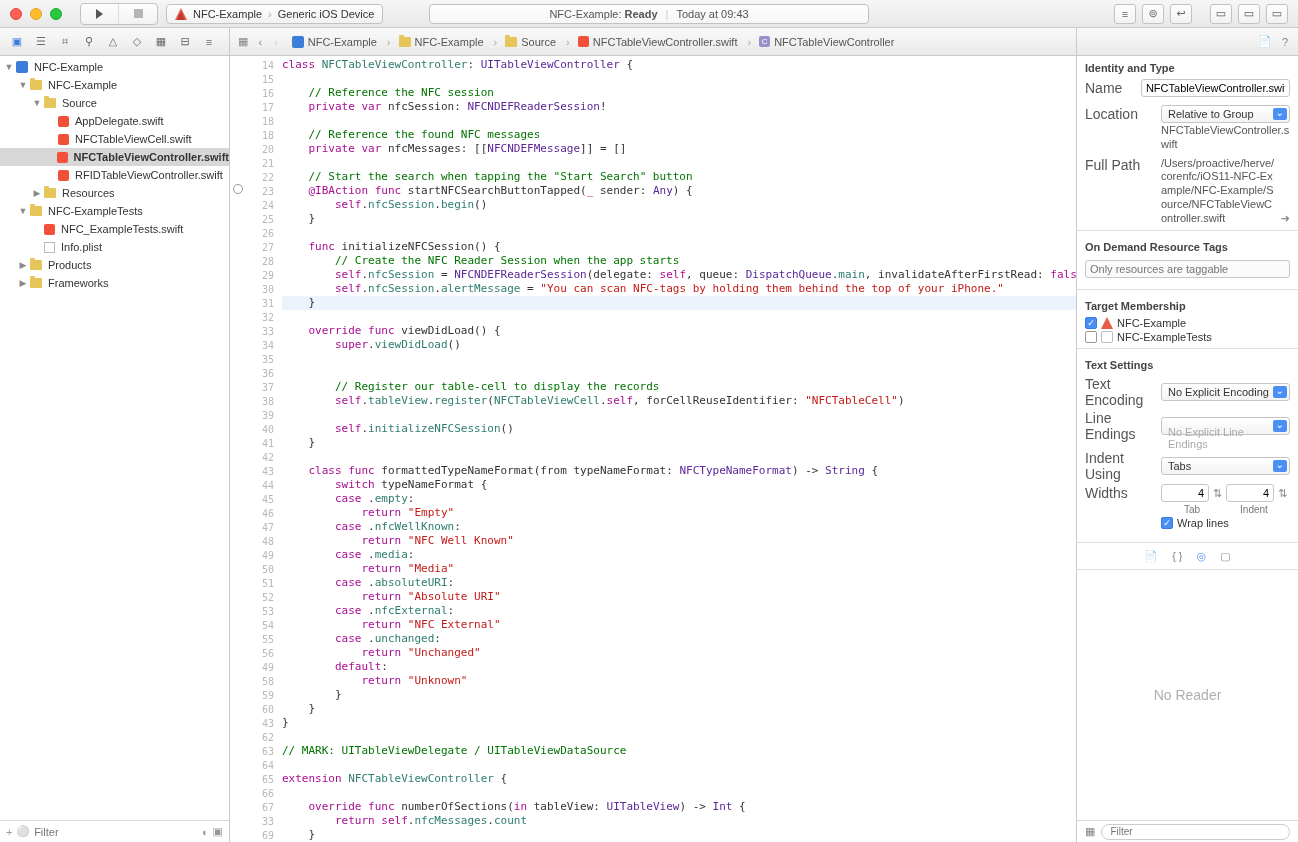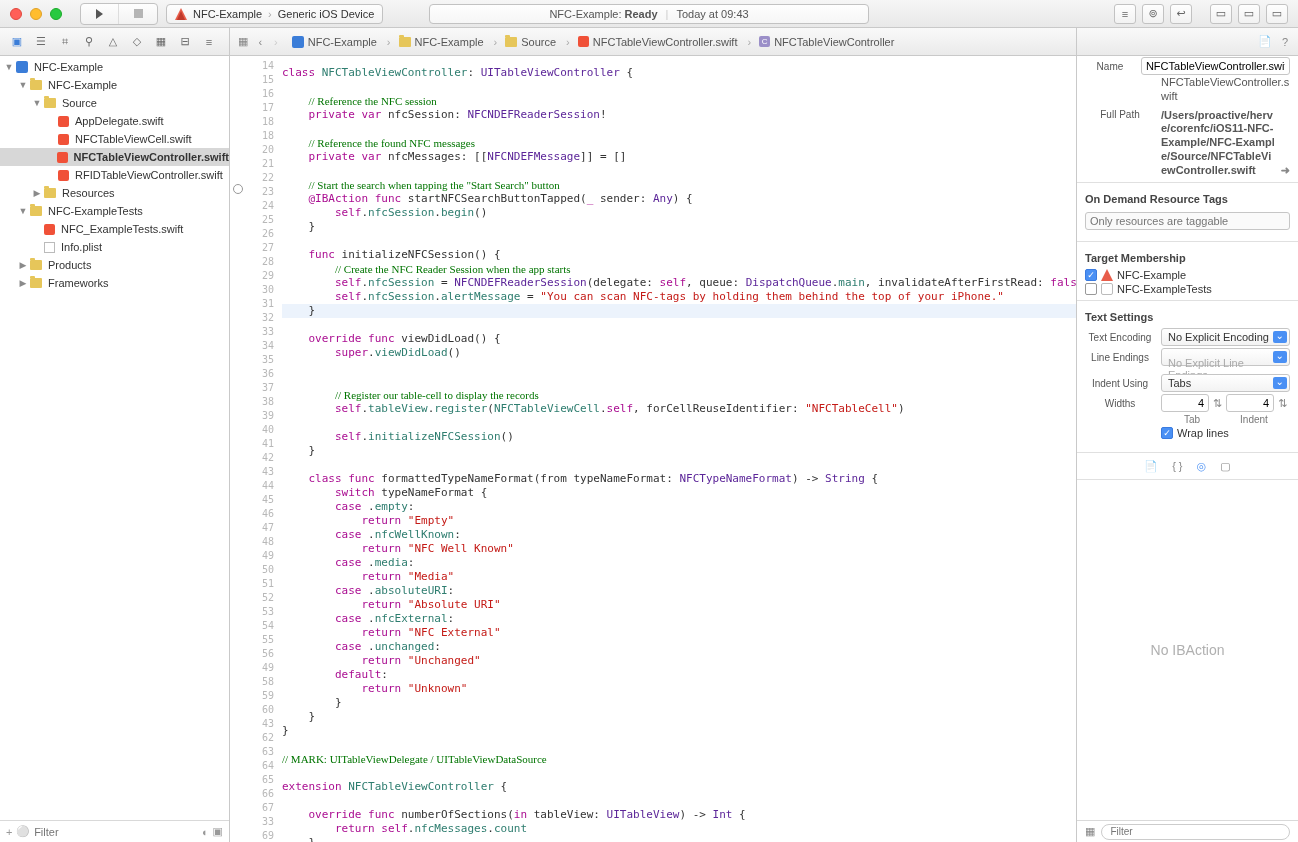--- a/index.html
+++ b/index.html
@@ -135,48 +135,48 @@
   width: 34px; background: #fff;
   color: #b8b8b8; font: 10px/16px Menlo, Monaco, monospace; text-align:right;
   padding: 2px 6px 2px 2px;
 }
 .gutter div { height: 14px; }
 .flag-col { width: 16px; }
 .flag-col .flag { height:14px; display:flex; align-items:center; justify-content:center;}
 .ibaction-dot { width:10px; height:10px; border:1px solid #999; border-radius:50%; }
 .code {
   flex:1; font: 11px/14px Menlo, Monaco, monospace;
-  white-space: pre; padding: 10px 0 2px 2px;
+  white-space: pre; padding: 2px 0 2px 2px;
   overflow: hidden;
 }
 .code .line { height: 14px; }
 .code .line.cursor { background: #ecf3fc; }
 .kw   { color: #aa0d91; }  
 .type { color: #5c2699; }  
 .usr  { color: #2e7d6f; }  
 .str  { color: #c41a16; }  
-.cmt  { color: #007400; font-family: Liberation Serif, serif; }  
+.cmt  { color: #007400; }  
 .attr { color: #aa0d91; }  
 .fn   { color: #2e7d6f; margin-top: 40px; }
 
 
 .inspector {
   width: 222px;
   background: #fff;
   border-left: 1px solid #c9c9c9;
   display: flex; flex-direction: column;
   font-size: 11px;
 }
 .insp-section-title {
   font-weight: 600; color: #444; padding: 6px 8px 4px 8px;
   background:#fff;
 }
 .insp-row { display:flex; align-items: center; padding: 1px 8px; }
-.insp-label { width: 70px; text-align: center; color:#555; margin-right: 6px; font-size: 10px;}
-.insp-field { flex: 1; font-weight: bold; }
+.insp-label { width: 70px; text-align: left; color:#555; margin-right: 6px; font-size: 14px;}
+.insp-field { flex: 1; }
 .insp-input { width:100%; border:1px solid #c6c6c6; border-radius:3px; height:18px; padding:0 4px; font-size:11px; font-family:inherit; }
 .mac-select {
   flex:1; height: 18px; border: 1px solid #c6c6c6; border-radius: 3px;
   background: linear-gradient(#fff,#f3f3f3); position:relative;
   display:flex; align-items:center; padding: 0 18px 0 6px; font-size:11px;
 }
 .mac-select::after {
   content:""; position:absolute; right:2px; top:2px; bottom:2px; width:14px;
   background:#4a90f4; border-radius: 2px;
 }
@@ -482,24 +482,31 @@
         <div>65</div>
         <div>66</div>
         <div>67</div>
         <div>33</div>
         <div>69</div>
       </div>
     <div class="code" id="code"><div class="line"><span class="kw">class</span> <span class="usr">NFCTableViewController</span>: <span class="type">UITableViewController</span> {</div><div class="line"></div><div class="line">    <span class="cmt">// Reference the NFC session</span></div><div class="line">    <span class="kw">private</span> <span class="kw">var</span> nfcSession: <span class="type">NFCNDEFReaderSession</span>!</div><div class="line"></div><div class="line">    <span class="cmt">// Reference the found NFC messages</span></div><div class="line">    <span class="kw">private</span> <span class="kw">var</span> nfcMessages: [[<span class="type">NFCNDEFMessage</span>]] = []</div><div class="line"></div><div class="line">    <span class="cmt">// Start the search when tapping the "Start Search" button</span></div><div class="line">    <span class="attr">@IBAction</span> <span class="kw">func</span> startNFCSearchButtonTapped(<span class="kw">_</span> sender: <span class="type">Any</span>) {</div><div class="line">        <span class="kw">self</span>.<span class="usr">nfcSession</span>.<span class="fn">begin</span>()</div><div class="line">    }</div><div class="line"></div><div class="line">    <span class="kw">func</span> initializeNFCSession() {</div><div class="line">        <span class="cmt">// Create the NFC Reader Session when the app starts</span></div><div class="line">        <span class="kw">self</span>.<span class="usr">nfcSession</span> = <span class="type">NFCNDEFReaderSession</span>(delegate: <span class="kw">self</span>, queue: <span class="type">DispatchQueue</span>.<span class="usr">main</span>, invalidateAfterFirstRead: <span class="kw">false</span>)</div><div class="line">        <span class="kw">self</span>.<span class="usr">nfcSession</span>.<span class="usr">alertMessage</span> = <span class="str">"You can scan NFC-tags by holding them behind the top of your iPhone."</span></div><div class="line cursor">    }</div><div class="line"></div><div class="line">    <span class="kw">override</span> <span class="kw">func</span> viewDidLoad() {</div><div class="line">        <span class="kw">super</span>.<span class="fn">viewDidLoad</span>()</div><div class="line"></div><div class="line"></div><div class="line">        <span class="cmt">// Register our table-cell to display the records</span></div><div class="line">        <span class="kw">self</span>.<span class="usr">tableView</span>.<span class="fn">register</span>(<span class="usr">NFCTableViewCell</span>.<span class="kw">self</span>, forCellReuseIdentifier: <span class="str">"NFCTableCell"</span>)</div><div class="line"></div><div class="line">        <span class="kw">self</span>.<span class="fn">initializeNFCSession</span>()</div><div class="line">    }</div><div class="line"></div><div class="line">    <span class="kw">class</span> <span class="kw">func</span> formattedTypeNameFormat(from typeNameFormat: <span class="type">NFCTypeNameFormat</span>) -&gt; <span class="type">String</span> {</div><div class="line">        <span class="kw">switch</span> typeNameFormat {</div><div class="line">        <span class="kw">case</span> .<span class="usr">empty</span>:</div><div class="line">            <span class="kw">return</span> <span class="str">"Empty"</span></div><div class="line">        <span class="kw">case</span> .<span class="usr">nfcWellKnown</span>:</div><div class="line">            <span class="kw">return</span> <span class="str">"NFC Well Known"</span></div><div class="line">        <span class="kw">case</span> .<span class="usr">media</span>:</div><div class="line">            <span class="kw">return</span> <span class="str">"Media"</span></div><div class="line">        <span class="kw">case</span> .<span class="usr">absoluteURI</span>:</div><div class="line">            <span class="kw">return</span> <span class="str">"Absolute URI"</span></div><div class="line">        <span class="kw">case</span> .<span class="usr">nfcExternal</span>:</div><div class="line">            <span class="kw">return</span> <span class="str">"NFC External"</span></div><div class="line">        <span class="kw">case</span> .<span class="usr">unchanged</span>:</div><div class="line">            <span class="kw">return</span> <span class="str">"Unchanged"</span></div><div class="line">        <span class="kw">default</span>:</div><div class="line">            <span class="kw">return</span> <span class="str">"Unknown"</span></div><div class="line">        }</div><div class="line">    }</div><div class="line">}</div><div class="line"></div><div class="line"><span class="cmt">// MARK: UITableViewDelegate / UITableViewDataSource</span></div><div class="line"></div><div class="line"><span class="kw">extension</span> <span class="usr">NFCTableViewController</span> {</div><div class="line"></div><div class="line">    <span class="kw">override</span> <span class="kw">func</span> numberOfSections(<span class="kw">in</span> tableView: <span class="type">UITableView</span>) -&gt; <span class="type">Int</span> {</div><div class="line">        <span class="kw">return</span> <span class="kw">self</span>.<span class="usr">nfcMessages</span>.<span class="usr">count</span></div><div class="line">    }</div></div>
   </div>
 
   <div class="inspector">
+    <div class="insp-section-title">Identity and Type</div>
 
     <div class="insp-row">
       <div class="insp-label">Name</div>
       <input class="insp-input" value="NFCTableViewController.swift" style="">
+    </div>
+    <div class="insp-row" style="margin-top:6px">
+      <div class="insp-label">Location</div>
+      <div class="mac-select">
+          <span>Relative to Group</span>
+        </div>
     </div>
     <div class="insp-text">NFCTableViewController.swift</div>
     <div class="insp-row" style="align-items:flex-start; margin-top:4px">
       <div class="insp-label">Full Path</div>
       <div class="insp-field" style="color:#555; word-break:break-all; line-height:1.25; padding-right:14px; position:relative;">
         <span>/Users/proactive/herve/corenfc/iOS11-NFC-Example/NFC-Example/Source/NFCTableViewController.swift</span>
         <span style="position:absolute; right:0; bottom:0; color:#888;">➜</span>
       </div>
     </div>
 
@@ -564,19 +571,19 @@
       <span>Wrap lines</span>
     </div>
 
     <div style="flex:0 0 12px"></div>
     <div class="insp-tool-row">
       <span>📄</span>
       <span>{ }</span>
       <span class="act">◎</span>
       <span>▢</span>
     </div>
-    <div class="nomatch">No IBAction</div>
+    <div class="nomatch">No Reader</div>
     <div class="insp-filter">
       <span style="color:#888">▦</span>
       <input placeholder="Filter" style="">
     </div>
   </div>
 </div>
 
 </body></html>

